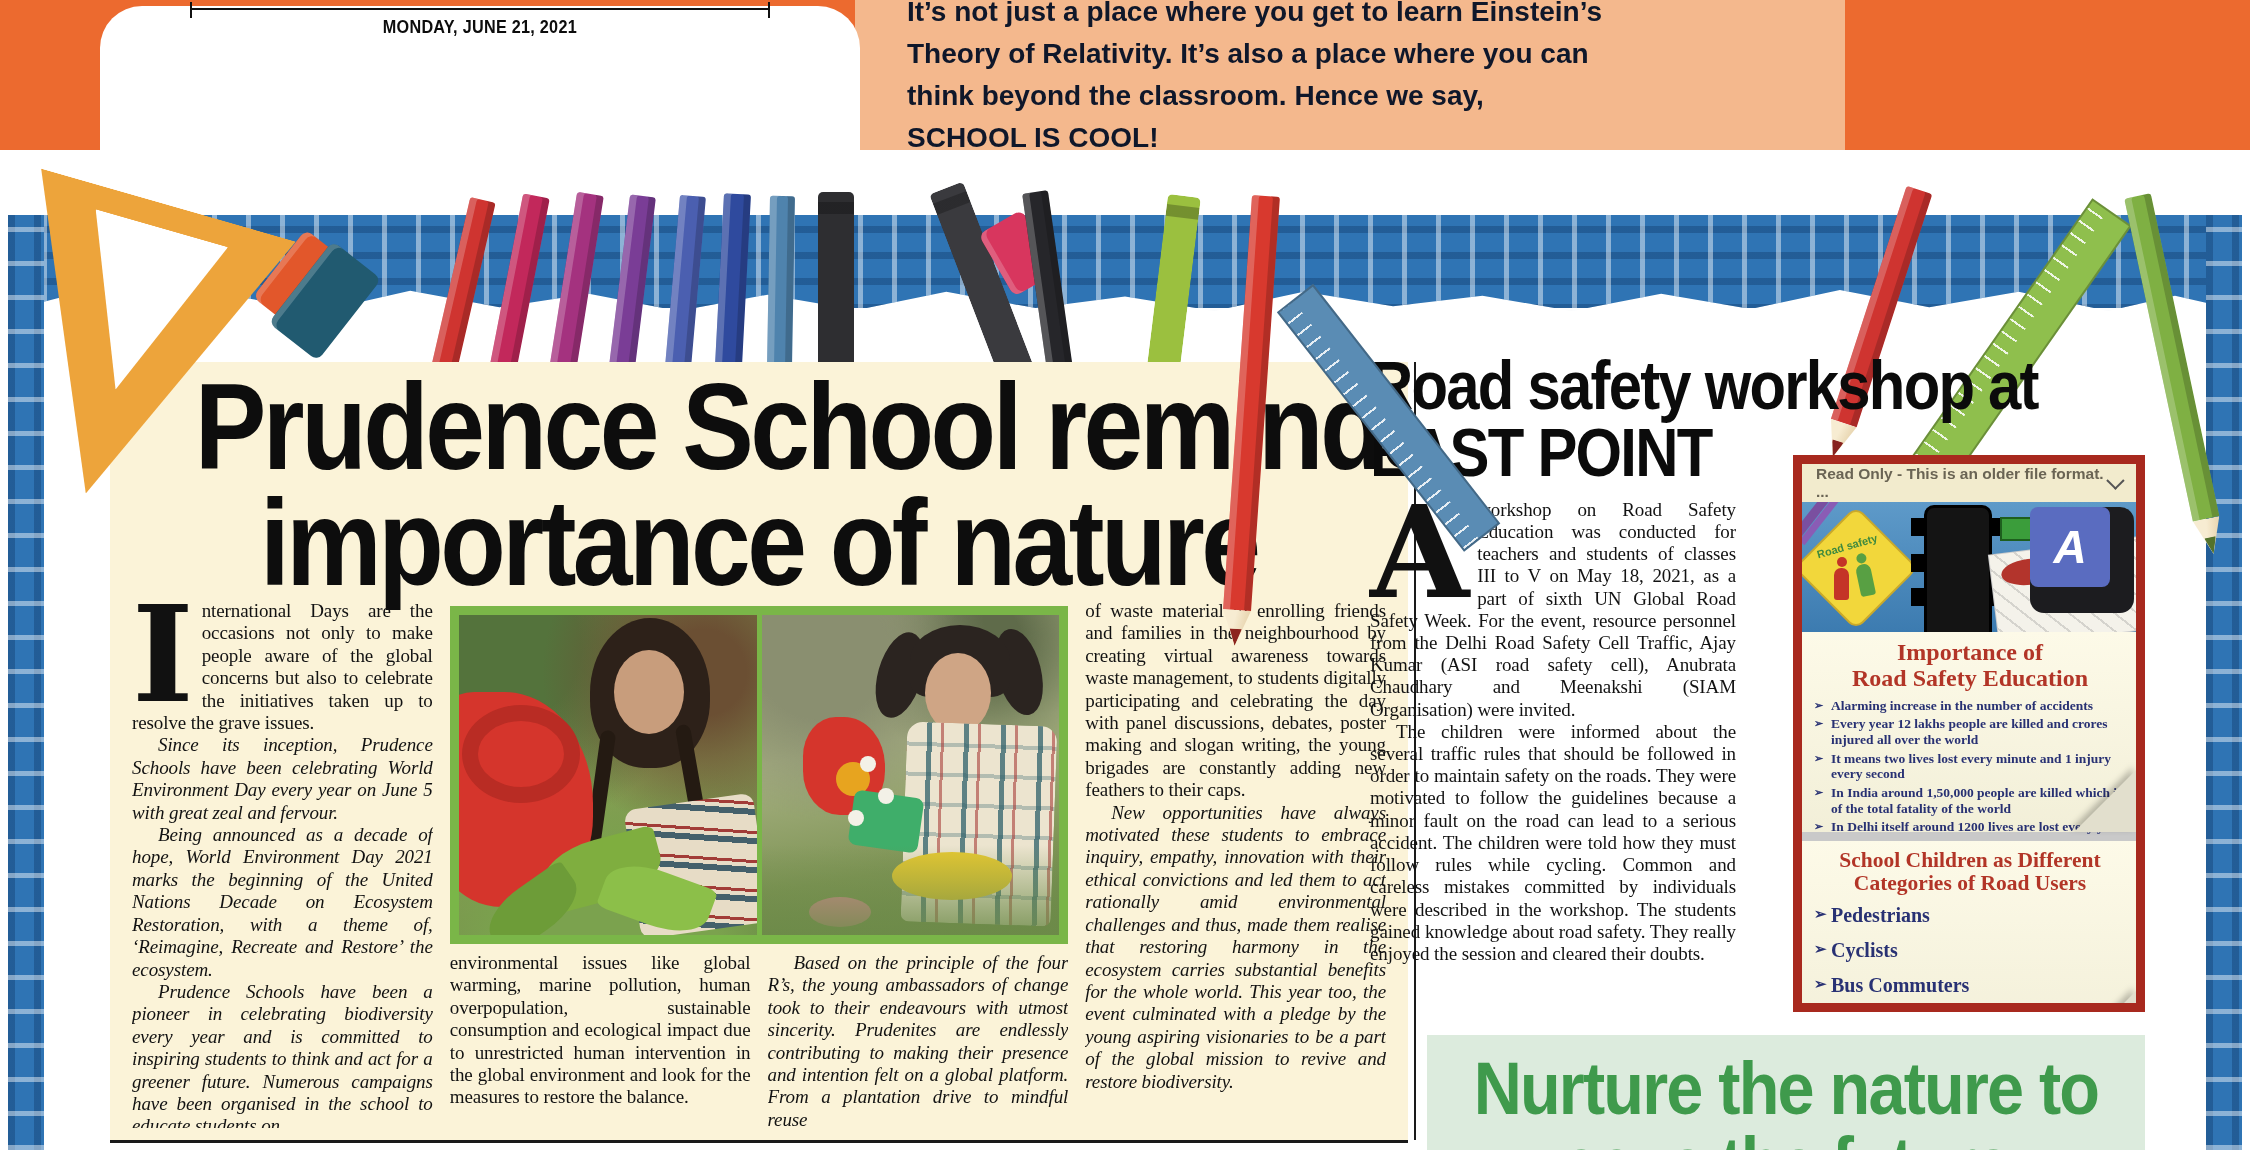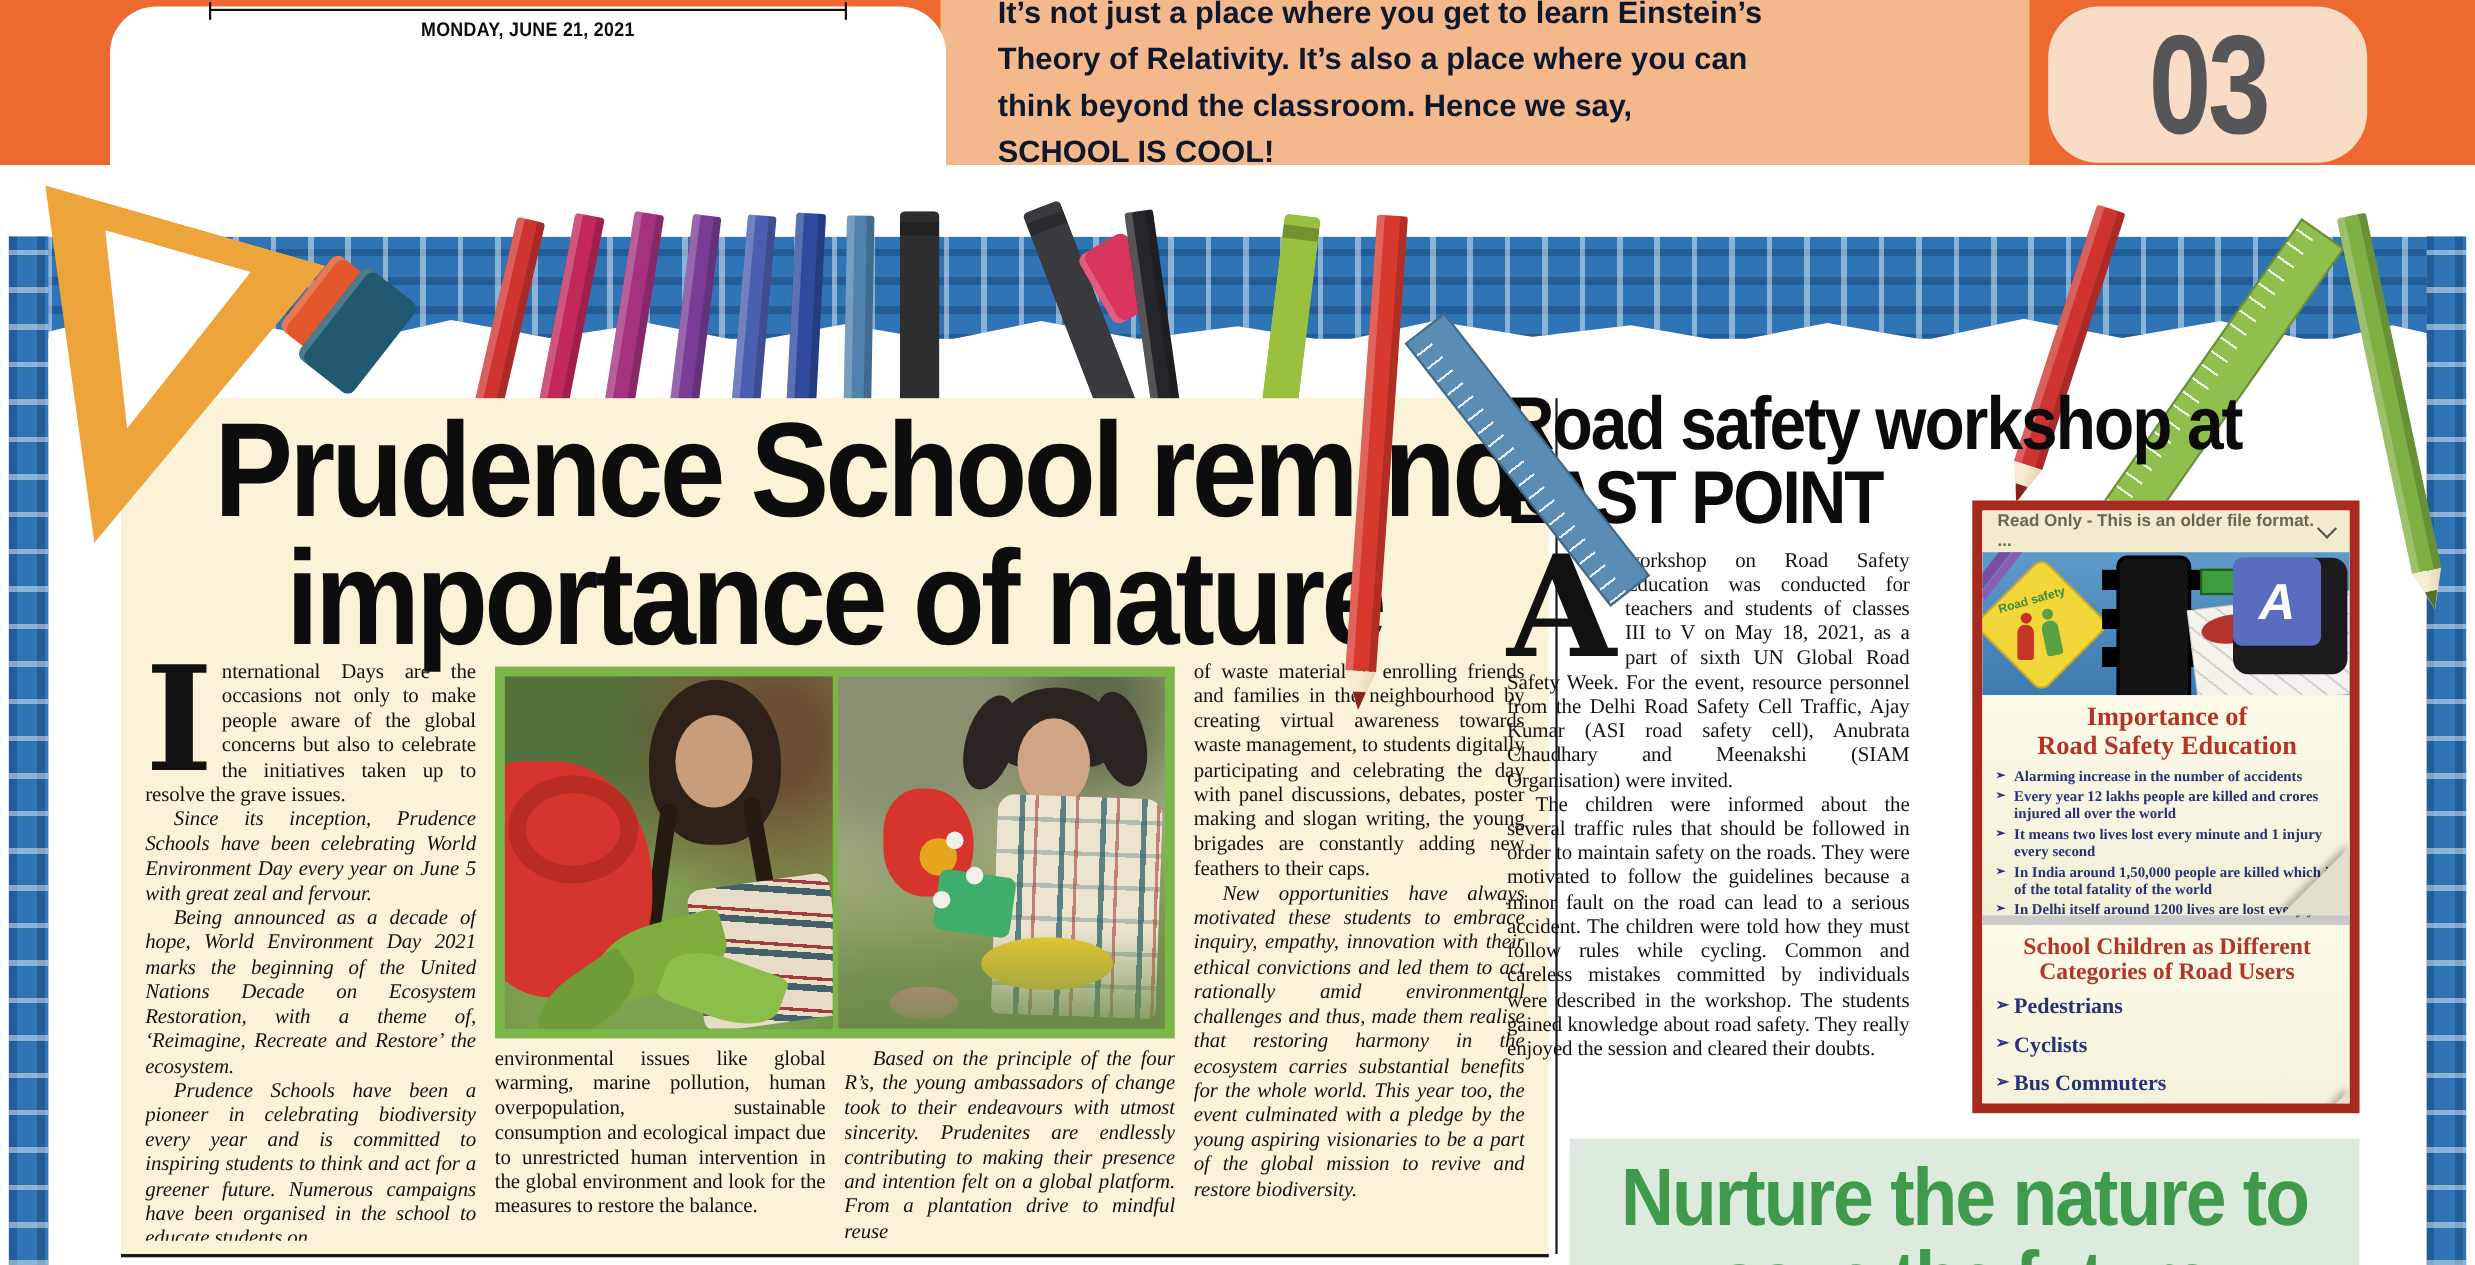--- a/index.html
+++ b/index.html
@@ -201,23 +201,20 @@
 <body>
 
 <header class="masthead">
   <div class="tagline-panel">
     <p class="tagline"><span>It’s not just a place where you get to learn Einstein’s Theory of Relativity. It’s also a place where you can think beyond the classroom. Hence we say, </span><strong>SCHOOL IS COOL!</strong></p>
   </div>
   <div class="mast-card">
     <div class="mast-rule"></div>
     <div class="mast-date"><span class="cond">MONDAY, JUNE 21, 2021</span></div>
   </div>
-  <div class="pagenum-card">
-    <div class="pagenum"><span class="cond">03</span></div>
-  </div>
 </header>
 
 <div class="frame-top"></div>
 <div class="frame-left"></div>
 <div class="frame-right"></div>
 <div class="band-shadow"></div>
 <div id="decor">
     <div class="dec tri" style="left: 36px; top: 205px; width: 265px; --c: #eda43b; --l: 300px; transform: rotate(16deg); z-index: 5;">
       <span class="t-out"></span>
       <span class="t-in"></span>

